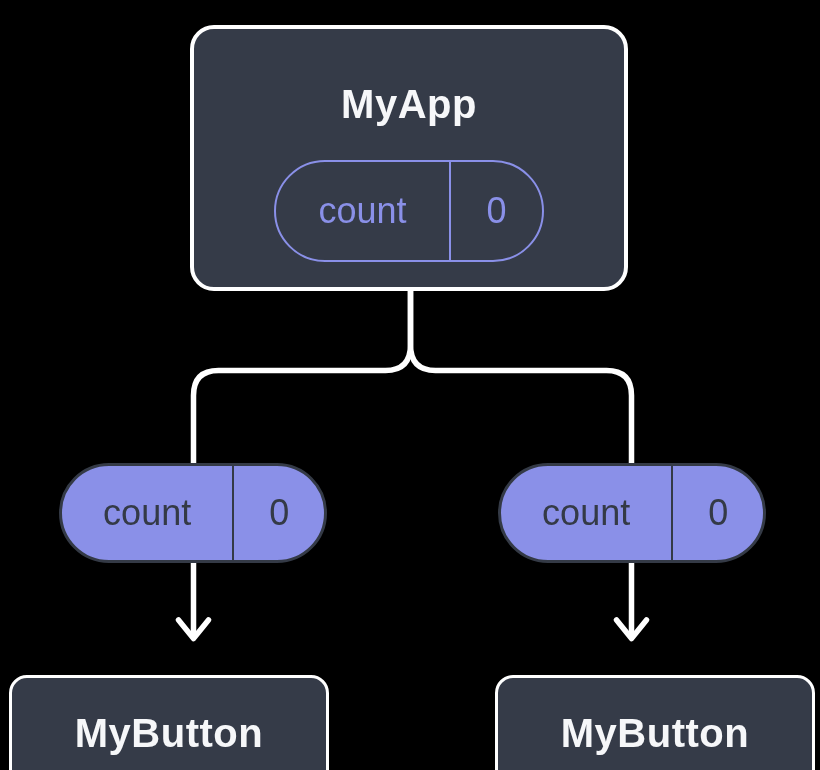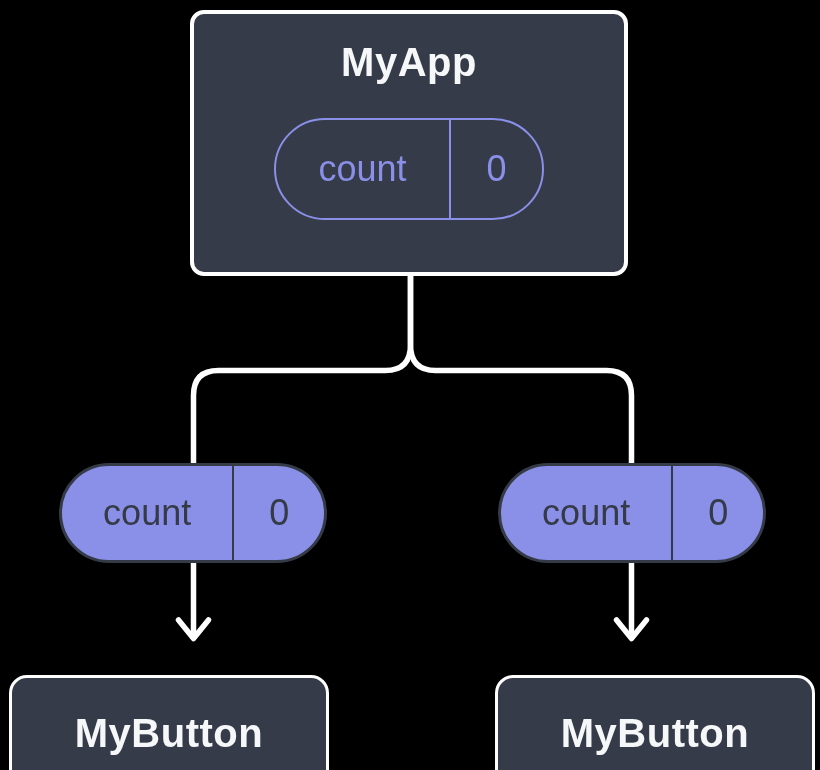--- a/index.html
+++ b/index.html
@@ -38,25 +38,25 @@
     position: absolute;
     background: #353B48;
     border: 4px solid #FFFFFF;
     z-index: 2;
     display: flex;
     flex-direction: column;
     align-items: center;
   }
   .node-root {
     left: 190px;
-    top: 10px;
+    top: 25px;
     width: 438px;
     height: 266px;
-    border-radius: 14px;
-    padding-top: 26px;
+    border-radius: 24px;
+    padding-top: 53px;
   }
   .node-label {
     color: #F6F7F9;
     font-size: 40px;
     font-weight: bold;
     line-height: 44px;
     letter-spacing: 0.5px;
   }
   .node-child {
     top: 675px;

